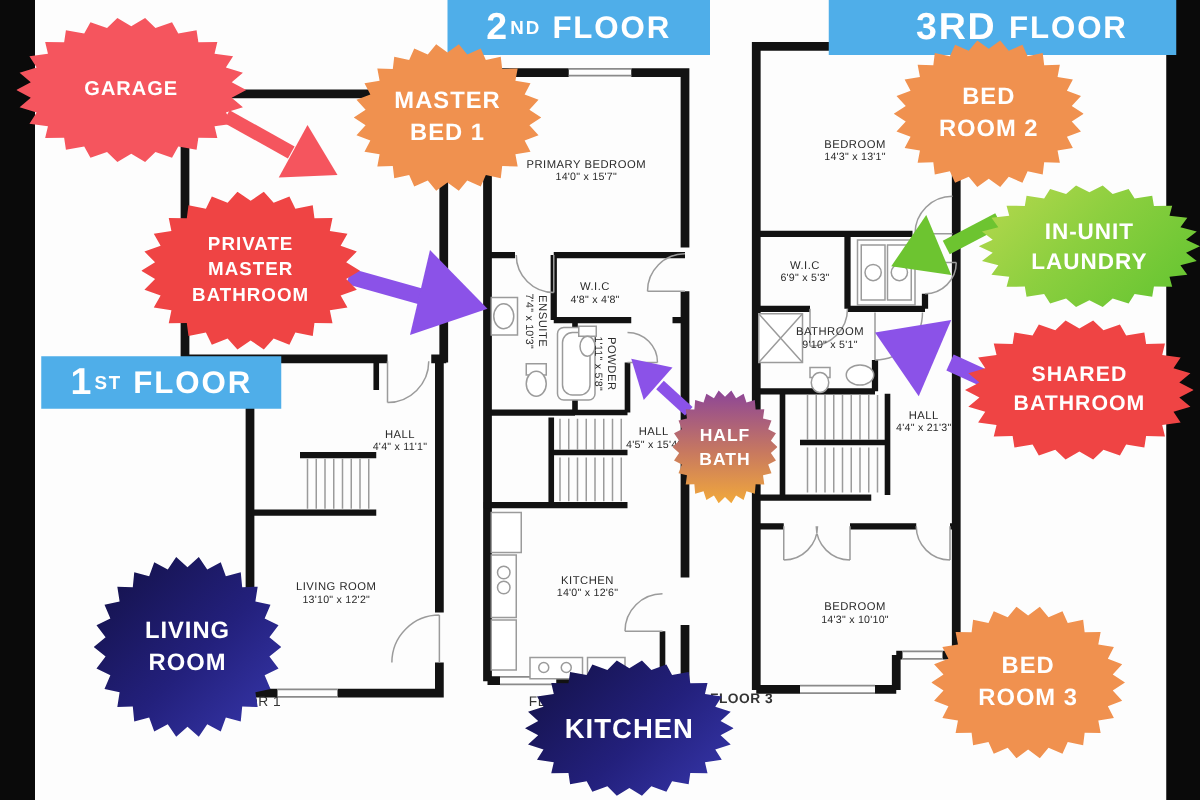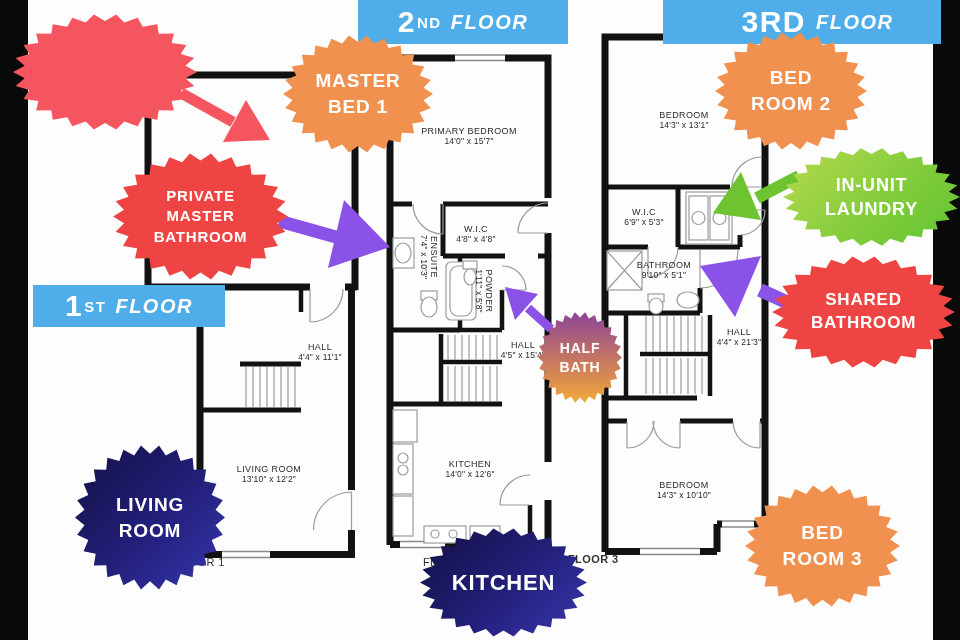--- a/index.html
+++ b/index.html
@@ -15,21 +15,21 @@
   .tg{stroke:#9b9b9b;stroke-width:1.2;fill:none;}
   .fx{stroke:#9b9b9b;stroke-width:1.2;fill:#ffffff;}
   .win{stroke:#8a8a8a;stroke-width:1.4;fill:none;}
   .arrow-red{fill:#F5555E;}   .arrow-red-s{stroke:#F5555E;}
   .arrow-purple{fill:#8B52E8;}.arrow-purple-s{stroke:#8B52E8;}
   .arrow-green{fill:#6DC430;} .arrow-green-s{stroke:#6DC430;}
   .banner{position:absolute;z-index:3;background:#4FAEE9;color:#fff;display:flex;
           align-items:center;justify-content:center;font-weight:700;letter-spacing:1.5px;}
   .b-main{font-size:30px;line-height:1;}
   .b-sup{font-size:15px;font-weight:700;vertical-align:super;line-height:1;margin-left:1px;}
-  .b-rest{font-size:20px;line-height:1;margin-left:9px;font-style:italic;}
+  .b-rest{font-size:25px;line-height:1;margin-left:9px;}
   .badge{position:absolute;z-index:4;display:flex;align-items:center;justify-content:center;
          text-align:center;color:#fff;font-weight:700;letter-spacing:0.8px;}
   .badge .bl{display:block;line-height:1.35;}
   .bg-red{background:#F5555E;}
   .bg-orange{background:#F0914F;}
   .bg-purple{background:#ef4444;}
   .bg-green{background:linear-gradient(135deg,#b9d94f 0%,#8ccf3f 45%,#5fc32f 100%);}
   .bg-halfbath{background:linear-gradient(180deg,#8C4598 0%,#c8795f 55%,#F2A93B 100%);align-items:center;}
   .bg-navy{background:linear-gradient(135deg,#121044 0%,#23207c 55%,#3838ae 100%);}
   .rlabel{position:absolute;z-index:2;transform:translate(-50%,-50%);text-align:center;
@@ -214,20 +214,21 @@
     <span class="rdims">4'4" x 21'3"</span>
   </div>
   <div class="rlabel" style="left:684px;top:490px;">
     <span class="rname">BEDROOM</span>
     <span class="rdims">14'3" x 10'10"</span>
   </div>
   <div class="caption" style="left:568px;top:553px;font-weight:bold;">FLOOR 3</div>
 
   <div class="badge burst bg-red" style="left: 13px; top: 14px; width: 184px; height: 116px; font-size: 16px; clip-path: polygon(100% 50%, 93.68% 55.3%, 98.55% 61.97%, 91.14% 65.6%, 94.27% 73.24%, 86.21% 74.99%, 87.43% 83.16%, 79.18% 82.93%, 78.4% 91.15%, 70.45% 88.96%, 67.73% 96.75%, 60.53% 92.72%, 56.03% 99.64%, 50% 94%, 43.97% 99.64%, 39.47% 92.72%, 32.27% 96.75%, 29.55% 88.96%, 21.6% 91.15%, 20.82% 82.93%, 12.57% 83.16%, 13.79% 74.99%, 5.73% 73.24%, 8.86% 65.6%, 1.45% 61.97%, 6.32% 55.3%, 0% 50%, 6.32% 44.7%, 1.45% 38.03%, 8.86% 34.4%, 5.73% 26.76%, 13.79% 25.01%, 12.57% 16.84%, 20.82% 17.07%, 21.6% 8.85%, 29.55% 11.04%, 32.27% 3.25%, 39.47% 7.28%, 43.97% 0.36%, 50% 6%, 56.03% 0.36%, 60.53% 7.28%, 67.73% 3.25%, 70.45% 11.04%, 78.4% 8.85%, 79.18% 17.07%, 87.43% 16.84%, 86.21% 25.01%, 94.27% 26.76%, 91.14% 34.4%, 98.55% 38.03%, 93.68% 44.7%);">
     <div>
+      <span class="bl">GARAGE</span>
     </div>
   </div>
 
   <div class="badge burst bg-orange" style="left: 283px; top: 35px; width: 150px; height: 118px; font-size: 19px; clip-path: polygon(100% 50%, 93.68% 55.3%, 98.55% 61.97%, 91.14% 65.6%, 94.27% 73.24%, 86.21% 74.99%, 87.43% 83.16%, 79.18% 82.93%, 78.4% 91.15%, 70.45% 88.96%, 67.73% 96.75%, 60.53% 92.72%, 56.03% 99.64%, 50% 94%, 43.97% 99.64%, 39.47% 92.72%, 32.27% 96.75%, 29.55% 88.96%, 21.6% 91.15%, 20.82% 82.93%, 12.57% 83.16%, 13.79% 74.99%, 5.73% 73.24%, 8.86% 65.6%, 1.45% 61.97%, 6.32% 55.3%, 0% 50%, 6.32% 44.7%, 1.45% 38.03%, 8.86% 34.4%, 5.73% 26.76%, 13.79% 25.01%, 12.57% 16.84%, 20.82% 17.07%, 21.6% 8.85%, 29.55% 11.04%, 32.27% 3.25%, 39.47% 7.28%, 43.97% 0.36%, 50% 6%, 56.03% 0.36%, 60.53% 7.28%, 67.73% 3.25%, 70.45% 11.04%, 78.4% 8.85%, 79.18% 17.07%, 87.43% 16.84%, 86.21% 25.01%, 94.27% 26.76%, 91.14% 34.4%, 98.55% 38.03%, 93.68% 44.7%);">
     <div>
       <span class="bl">MASTER</span>
       <span class="bl">BED 1</span>
     </div>
   </div>
 

